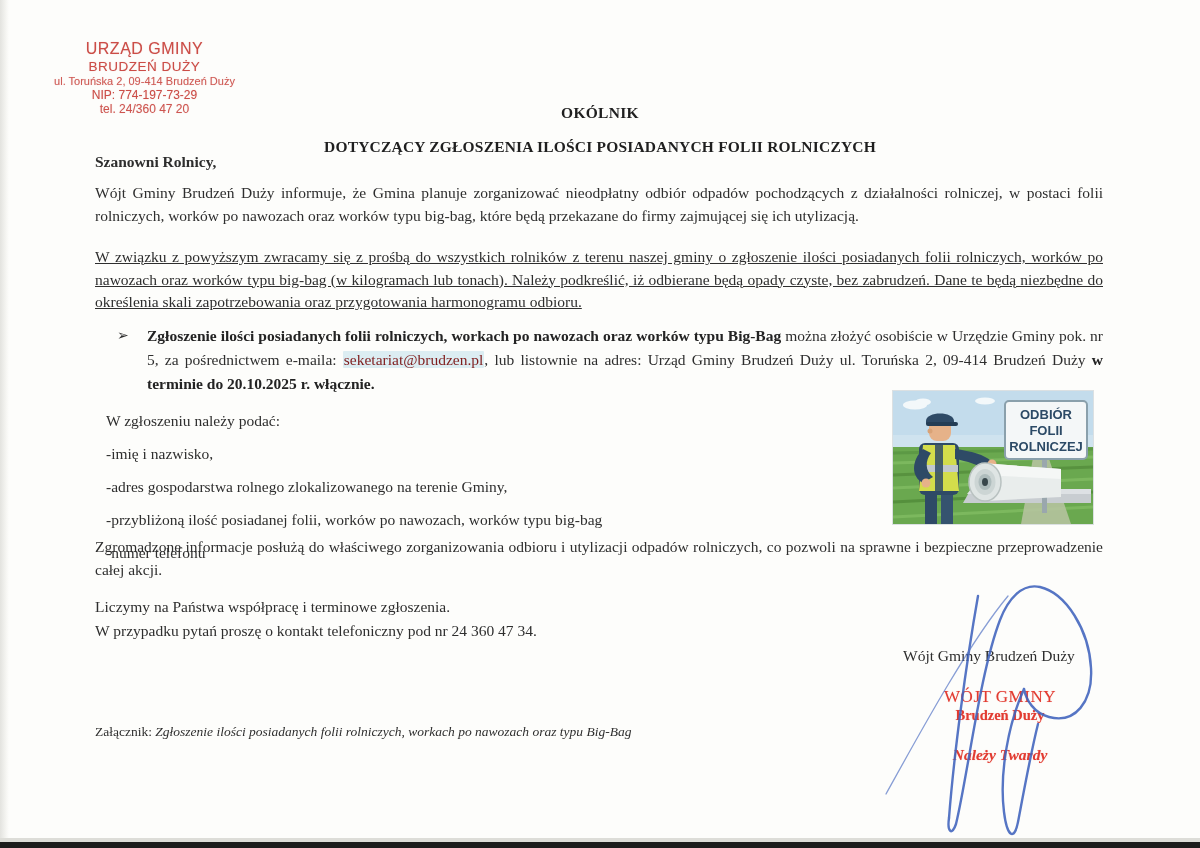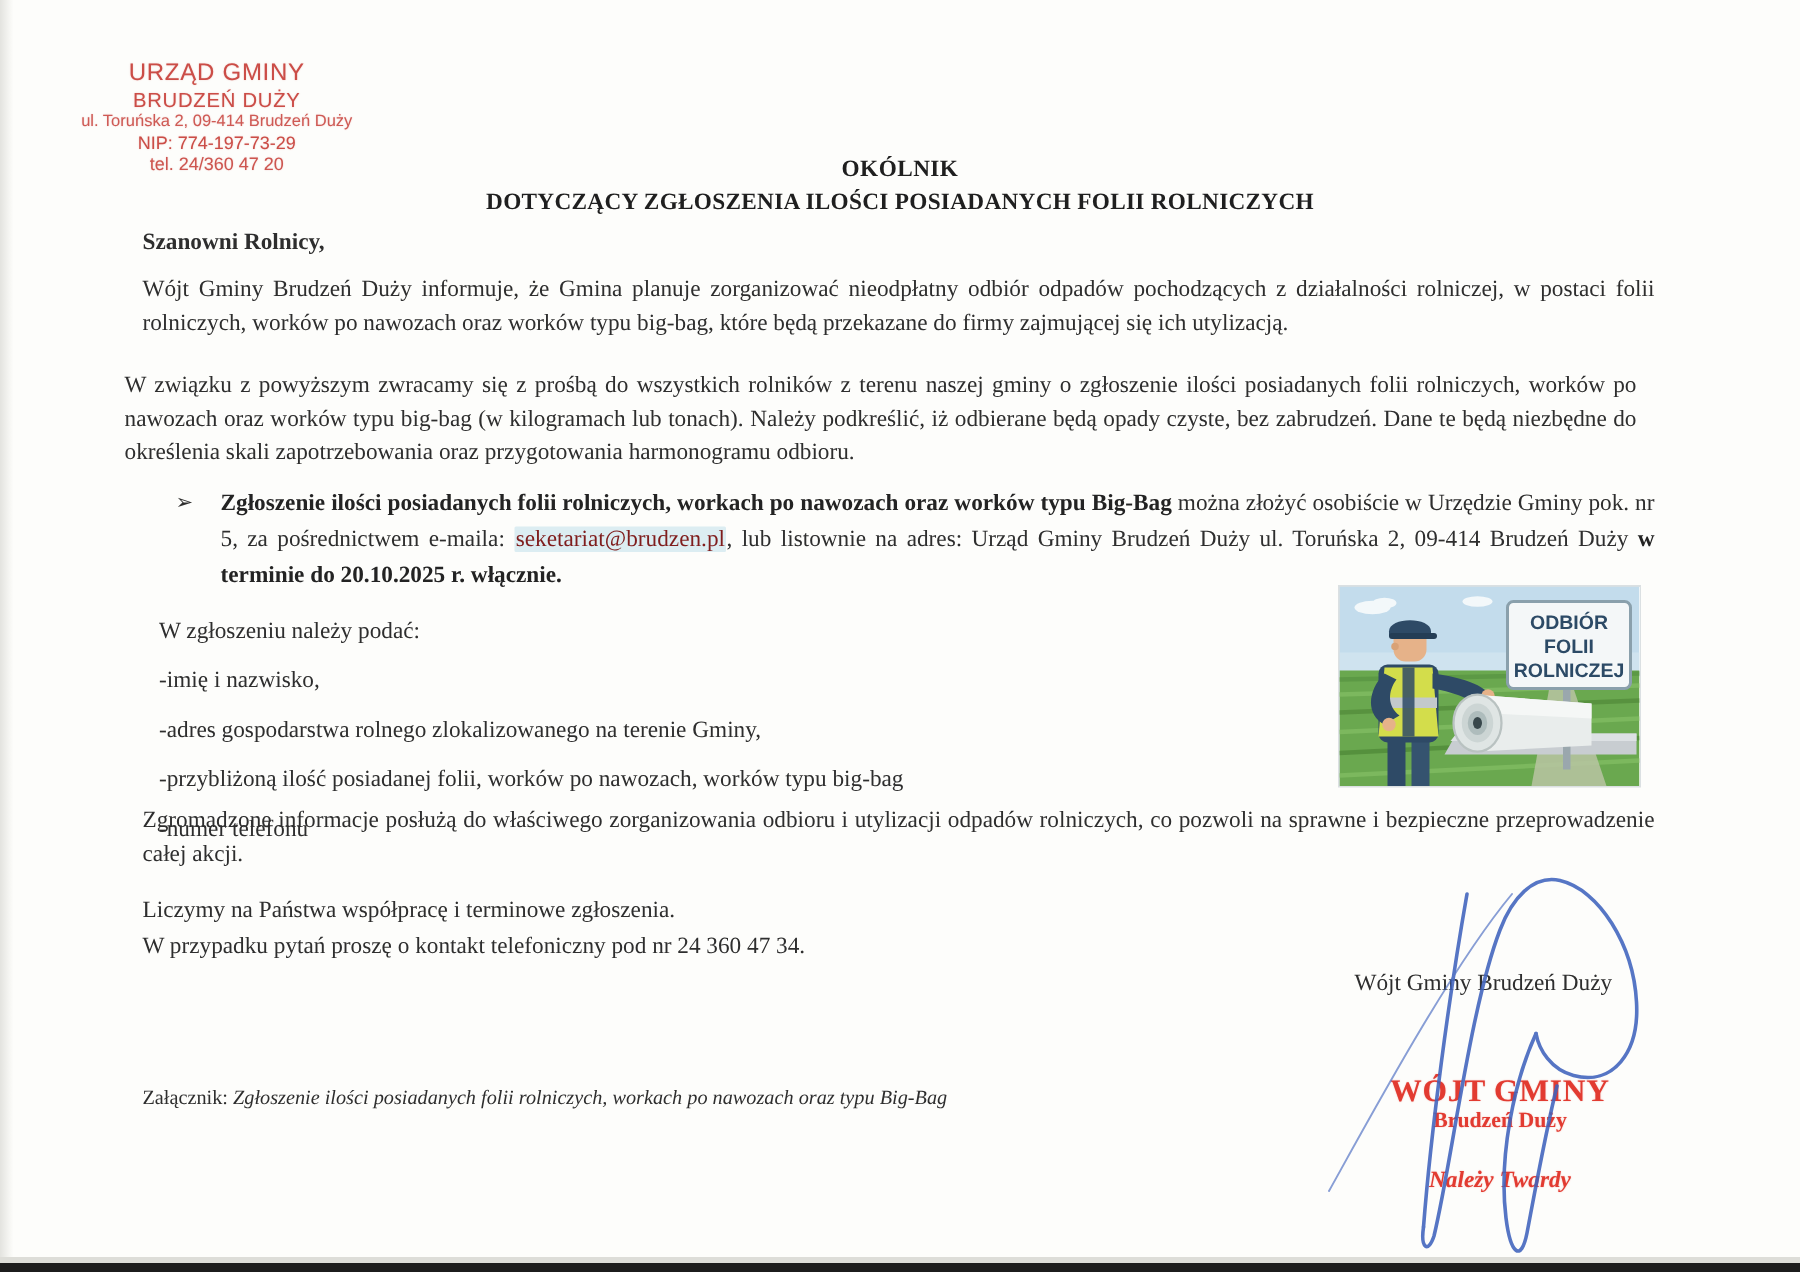--- a/index.html
+++ b/index.html
@@ -30,27 +30,27 @@
   }
   .stamp-header .l1{font-size:16px;letter-spacing:.5px;}
   .stamp-header .l2{font-size:13.5px;letter-spacing:.5px;}
   .stamp-header .l3{font-size:11px;opacity:.92;}
   .stamp-header .l4{font-size:12px;}
   .stamp-header .l5{font-size:12px;opacity:.95;}
 
   
   .title-block{left:95px;top:104px;width:1010px;text-align:center;color:#1f1f1f;}
   .title-block .t1{font-weight:bold;font-size:15.5px;letter-spacing:.3px;}
-  .title-block .t2{font-weight:bold;font-size:15.5px;letter-spacing:.2px;margin-top:4px;}
+  .title-block .t2{font-weight:bold;font-size:15.5px;letter-spacing:.2px;margin-top:16px;}
 
   .body-text{color:#2e2e2e;font-size:15.5px;}
   .salutation{left:95px;top:153px;font-weight:bold;}
   .para{text-align:justify;line-height:22.5px;}
   .p1{left:95px;top:182px;width:1008px;}
-  .p2{left:83px;top:246px;width:1008px;}
+  .p2{left:95px;top:246px;width:1008px;text-decoration:underline;}
 
   .bullet-item{left:95px;top:323px;width:1008px;line-height:24px;text-align:justify;}
   .bullet-item .marker{display:inline-block;width:30px;padding-left:22px;font-size:14px;color:#2e2e2e;}
   .bullet-item .b-text{display:block;margin-left:52px;margin-top:-24px;}
   .bold{font-weight:bold;color:#232323;}
   .email-link{
     color:#7f1d1d;
     background:#dcedf2;border-radius:1px;padding:0 1px;
   }
 
@@ -60,21 +60,21 @@
   .p3{left:95px;top:536px;width:1008px;}
   .closing{left:95px;top:595px;width:800px;line-height:23.5px;}
 
   .typed-sign{left:903px;top:647px;font-size:15.5px;color:#2e2e2e;text-align:right;}
 
   .wojt-stamp{
     left:915px;top:688px;width:170px;text-align:center;
     color:#e23b31;line-height:1.1;
     text-shadow:0 0 1px rgba(226,59,49,.4);
   }
-  .wojt-stamp .w1{font-weight:bold;font-size:21px;letter-spacing:.5px;margin-top:28px;}
+  .wojt-stamp .w1{font-weight:normal;font-size:17px;letter-spacing:.5px;}
   .wojt-stamp .w2{font-weight:bold;font-size:14.5px;margin-top:1px;}
   .wojt-stamp .w3{font-weight:bold;font-style:italic;font-size:15.5px;margin-top:22px;}
 
   .attachment{left:95px;top:724px;font-size:13.5px;color:#2e2e2e;}
   .attachment .att-text{font-style:italic;}
 
   .illustration{left:893px;top:391px;width:200px;height:133px;box-shadow:0 0 0 1px rgba(120,140,150,.25);}
   .signature-svg{left:850px;top:572px;width:320px;height:276px;pointer-events:none;}
 </style>
 </head>

